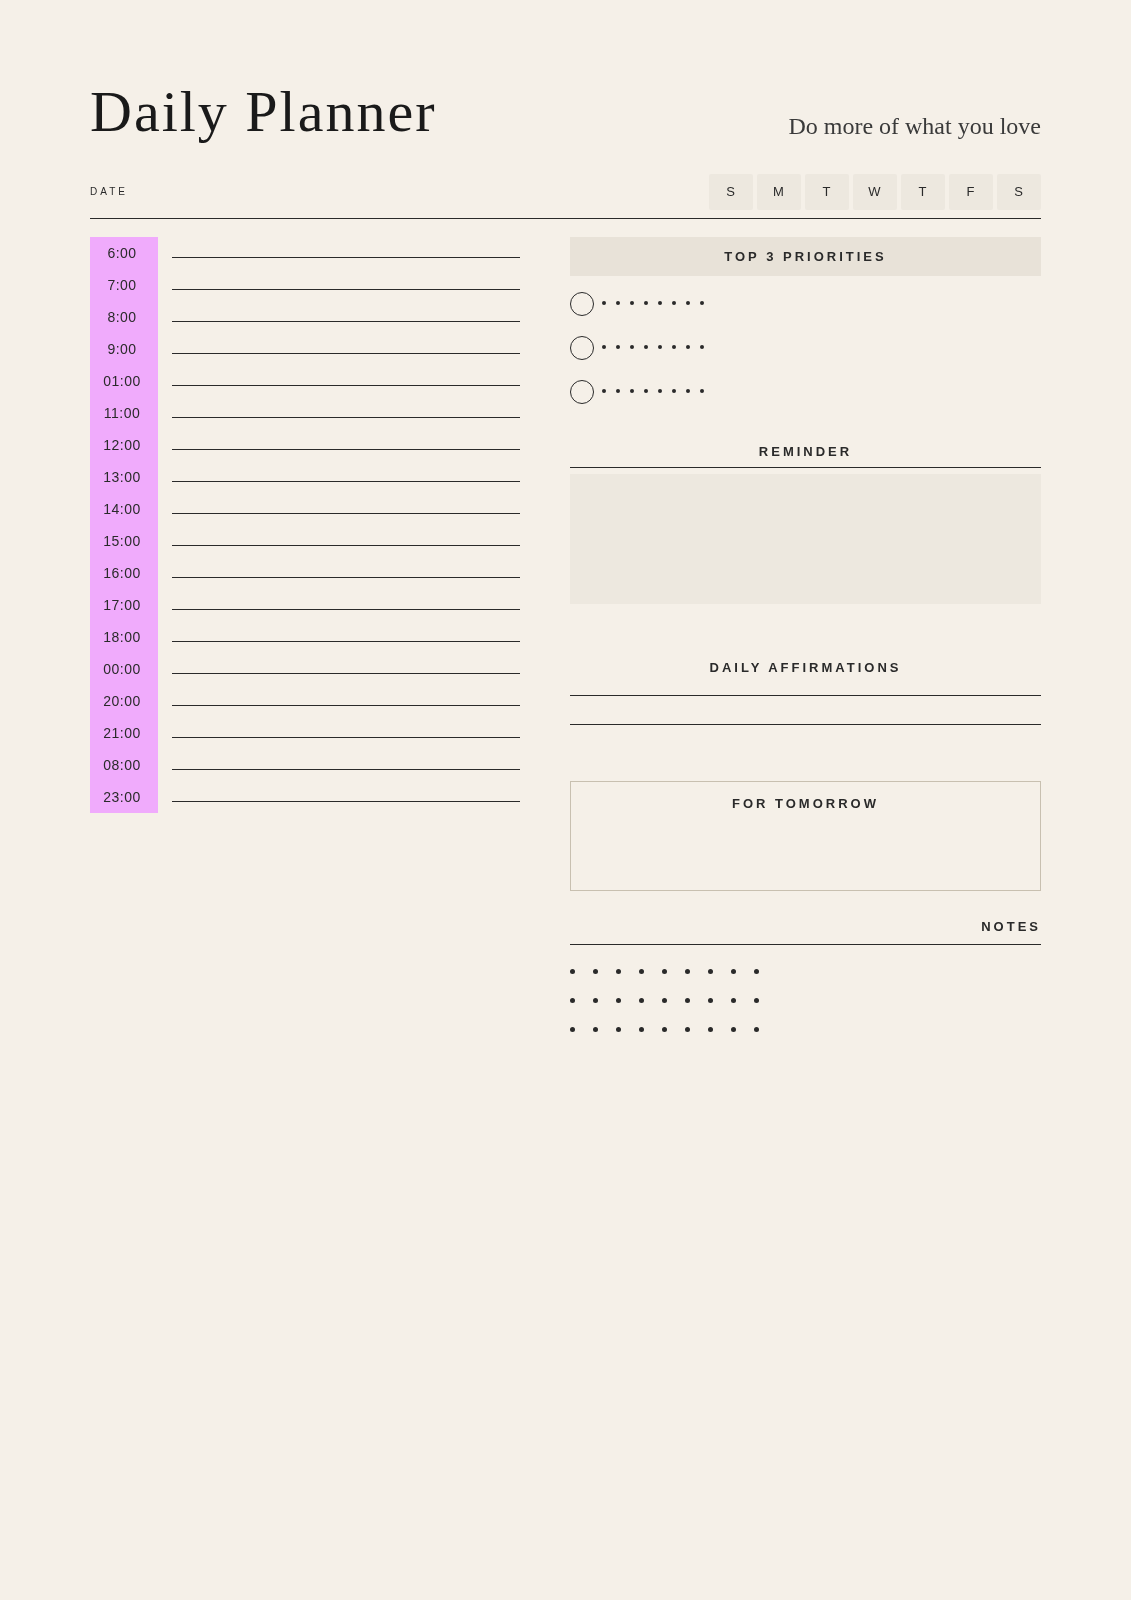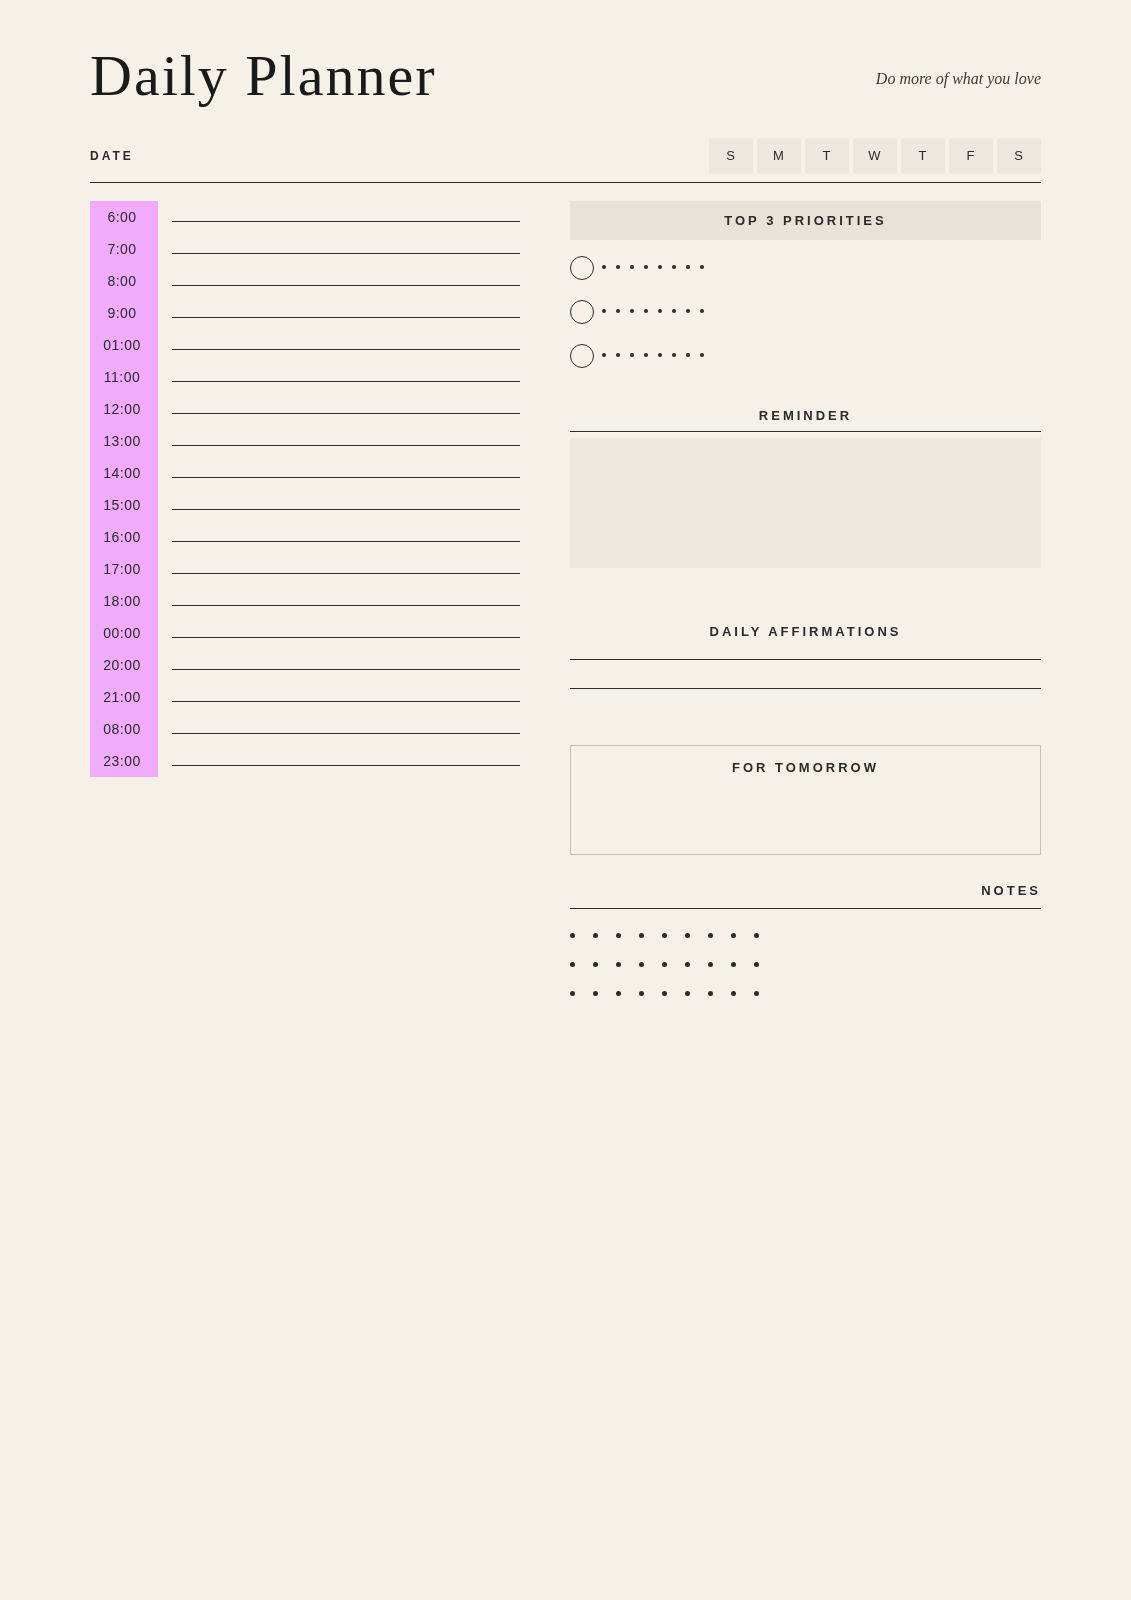--- a/index.html
+++ b/index.html
@@ -10,21 +10,21 @@
       justify-content: center;
       align-items: flex-start;
       min-height: 100vh;
       font-family: 'Georgia', serif;
     }
 
     .page {
       width: 1131px;
       min-height: 1600px;
       background: #f5f0e8;
-      padding: 44px 90px 80px 90px;
+      padding: 80px 90px 80px 90px;
       position: relative;
     }
 
     
     .header {
       display: flex;
       align-items: flex-start;
       justify-content: space-between;
       margin-bottom: 30px;
     }
@@ -33,43 +33,42 @@
       font-family: 'Georgia', serif;
       font-size: 58px;
       font-weight: 400;
       letter-spacing: 2px;
       color: #1a1a1a;
       line-height: 1.1;
     }
 
     .subtitle {
       font-family: cursive, 'Georgia', serif;
-      font-size: 16px;
+      font-size: 24px;
       color: #3a3a3a;
-      font-style: italic;
-      margin-top: 16px;
+      margin-top: 23px;
       font-weight: 300;
     }
 
     
     .date-row {
       display: flex;
       align-items: center;
       justify-content: space-between;
       margin-bottom: 18px;
       border-bottom: 1.5px solid #2a2a2a;
       padding-bottom: 8px;
     }
 
     .date-label {
       font-family: 'Arial', sans-serif;
-      font-size: 12px;
+      font-size: 10px;
       letter-spacing: 3px;
       color: #2a2a2a;
-      font-weight: 700;
+      font-weight: 400;
     }
 
     .days-row {
       display: flex;
       gap: 0;
     }
 
     .day-cell {
       width: 44px;
       height: 36px;

